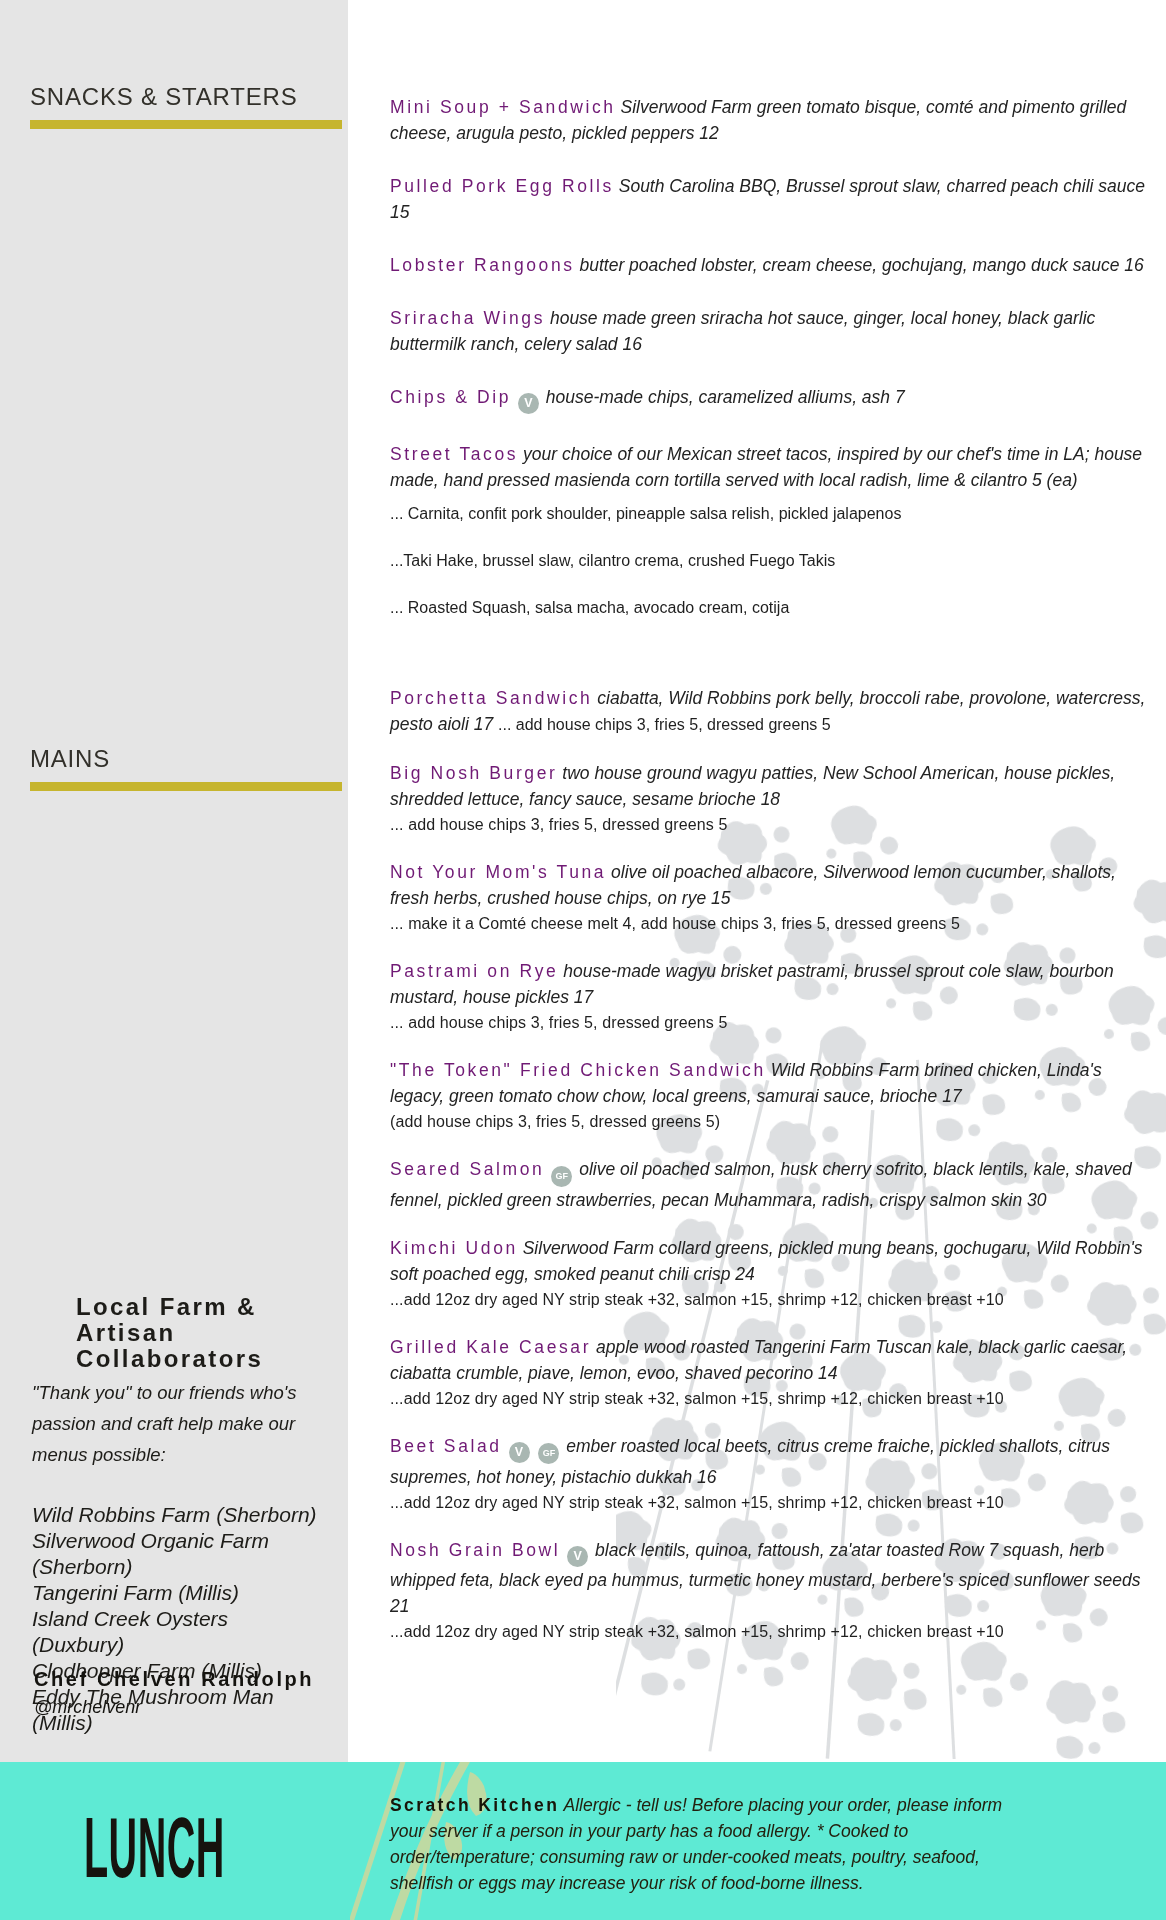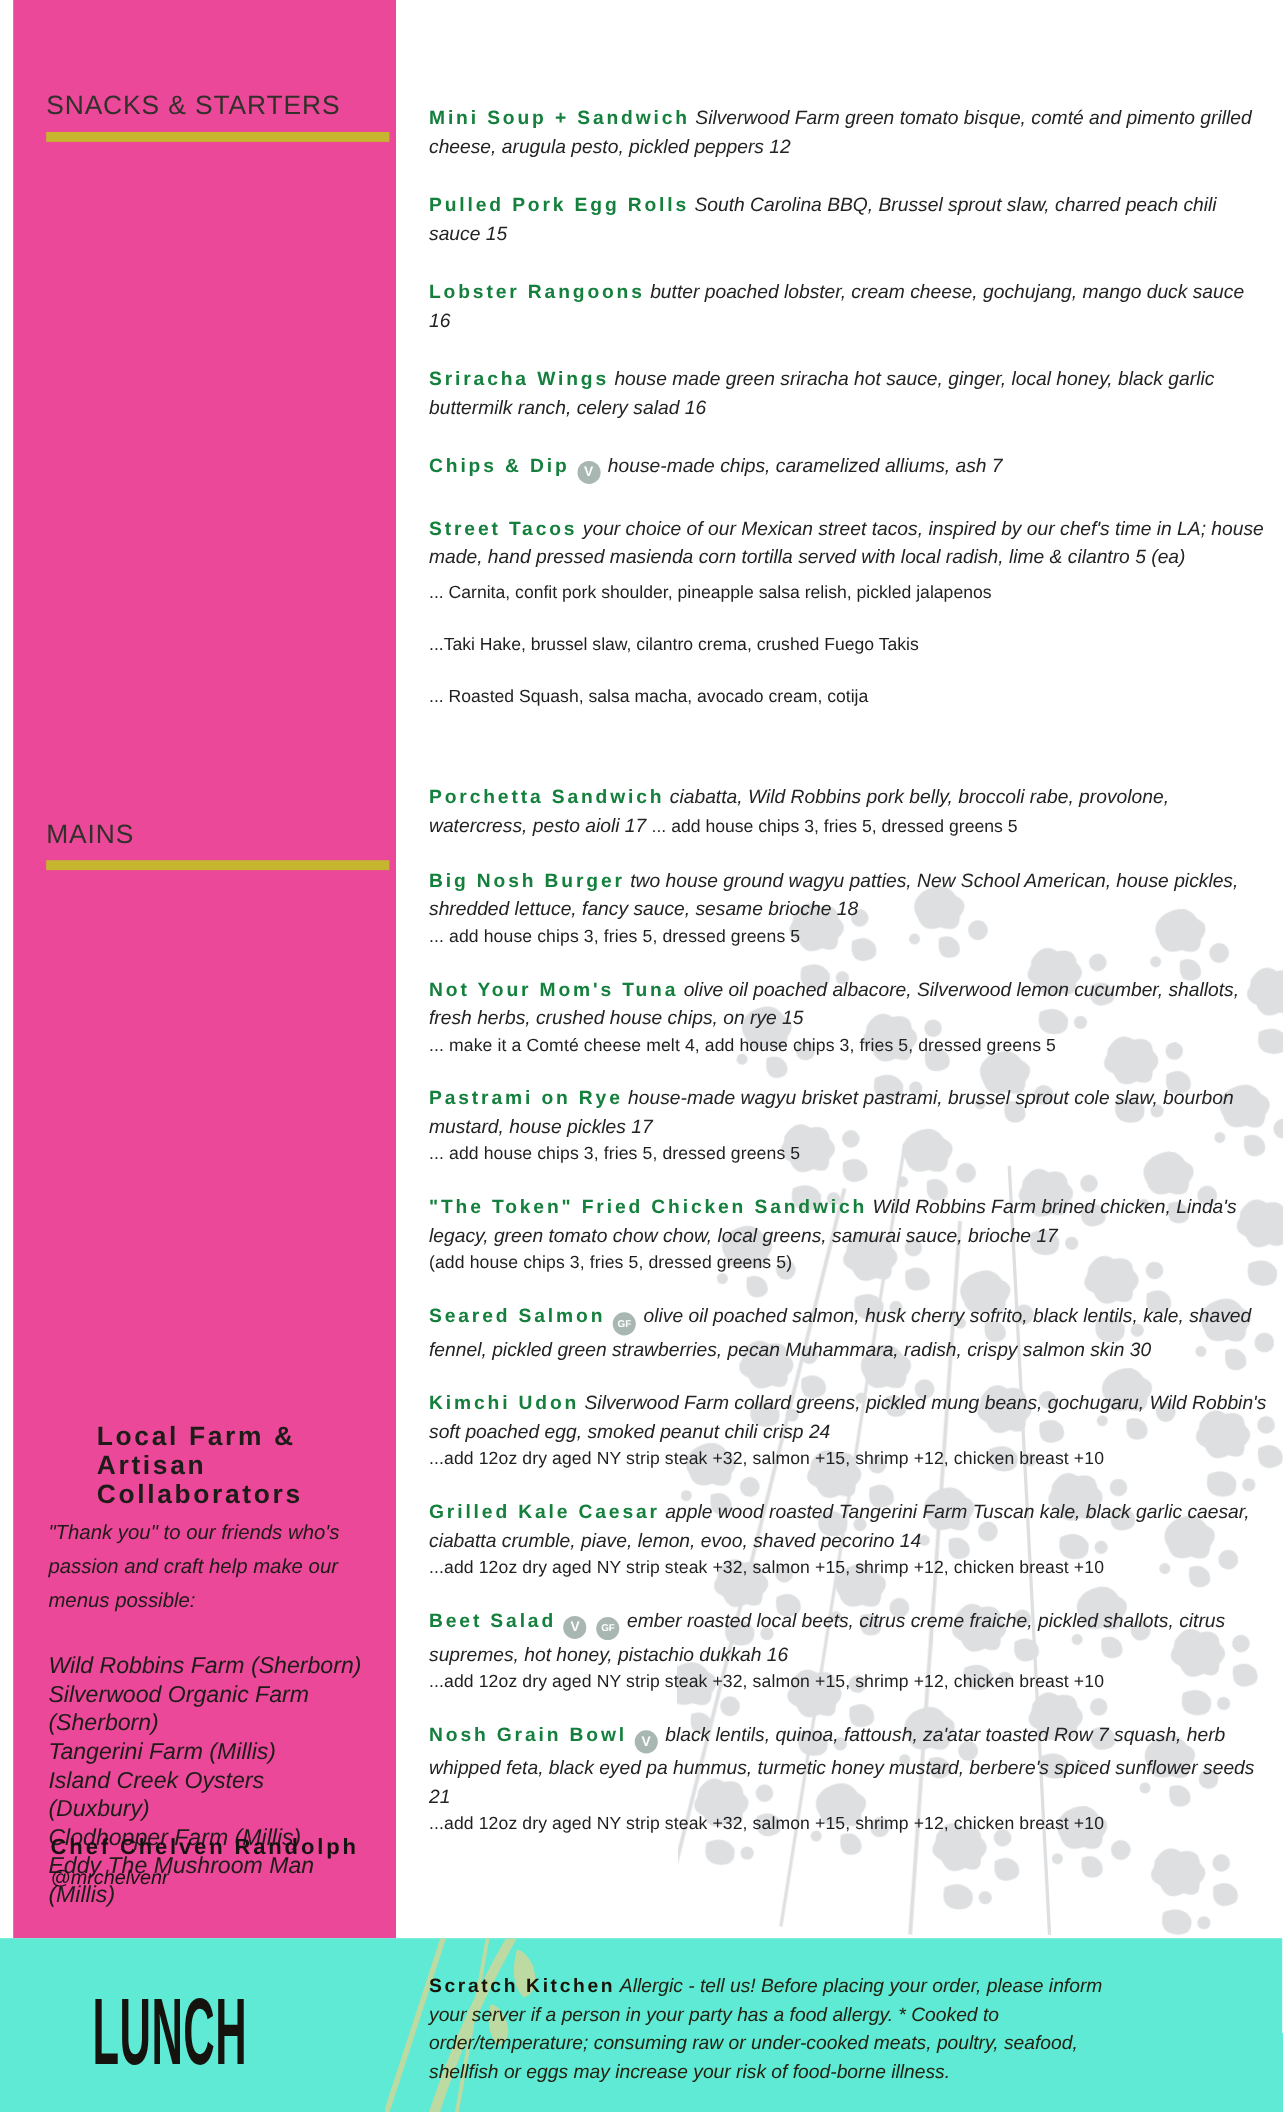--- a/index.html
+++ b/index.html
@@ -1,40 +1,40 @@
 <!DOCTYPE html>
 <html><head>
 <meta charset="utf-8">
 <style>
   html,body{margin:0;padding:0;}
   body{font-family:"Liberation Sans","DejaVu Sans",sans-serif;background:#ffffff;}
   .page{position:relative;width:1166px;height:1920px;background:#ffffff;overflow:hidden;}
 
   
-  .sidebar{position:absolute;left:12px;top:0;width:348px;height:1762px;background:#ec4899;z-index:2;}
+  .sidebar{position:absolute;left:0;top:0;width:348px;height:1762px;background:#e5e5e5;z-index:2;}
   .section-head{position:absolute;left:30px;width:312px;}
   .section-head .title{font-size:24px;color:#32302a;letter-spacing:.8px;line-height:30px;}
   .section-head .rule{margin-top:8px;height:9px;background:#c6b52e;width:312px;}
   .head-snacks{top:82px;}
   .head-mains{top:744px;}
 
   .collab{position:absolute;left:32px;top:1294px;width:292px;color:#1d1c18;}
   .collab-title{font-weight:700;font-size:24px;line-height:26px;letter-spacing:2.4px;margin-left:44px;}
   .collab-note{font-style:italic;font-size:18.5px;line-height:31px;margin-top:5px;}
   .farm-list{margin-top:32px;font-style:italic;font-size:21px;line-height:26px;}
   .chef{position:absolute;left:34px;top:1666px;color:#14130f;}
   .chef-name{font-weight:700;font-size:20px;letter-spacing:2.6px;line-height:26px;}
   .chef-handle{font-style:italic;font-size:18px;line-height:26px;margin-top:2px;}
 
   
   .content{position:absolute;left:390px;top:0;width:762px;padding-top:94px;z-index:1;color:#1d1d1d;}
   .menu-item{font-size:17.5px;line-height:26px;margin-bottom:27px;}
   .mains-block .menu-item{margin-bottom:22px;}
   .mains-block{margin-top:64px;}
-  .item-name{font-weight:700;letter-spacing:2.6px;color:#15803d;}
+  .item-name{font-weight:400;letter-spacing:2.6px;color:#701a75;}
   .item-desc{font-style:italic;color:#232323;}
   .addon-line{font-style:normal;font-size:16px;line-height:25px;letter-spacing:.1px;color:#1f1f1f;}
   .addon-inline{font-style:normal;font-size:16px;color:#1f1f1f;}
   .taco-variant{font-size:16px;line-height:26px;margin-top:21px;color:#1f1f1f;}
   .taco-first{margin-top:8px;}
 
   .badge{display:inline-block;width:21px;height:21px;border-radius:50%;background:#a9b7b2;
          color:#ffffff;text-align:center;vertical-align:-4px;font-style:normal;
          font-weight:700;letter-spacing:0;margin:0 2px;}
   .badge.v{font-size:12.5px;line-height:21px;}

